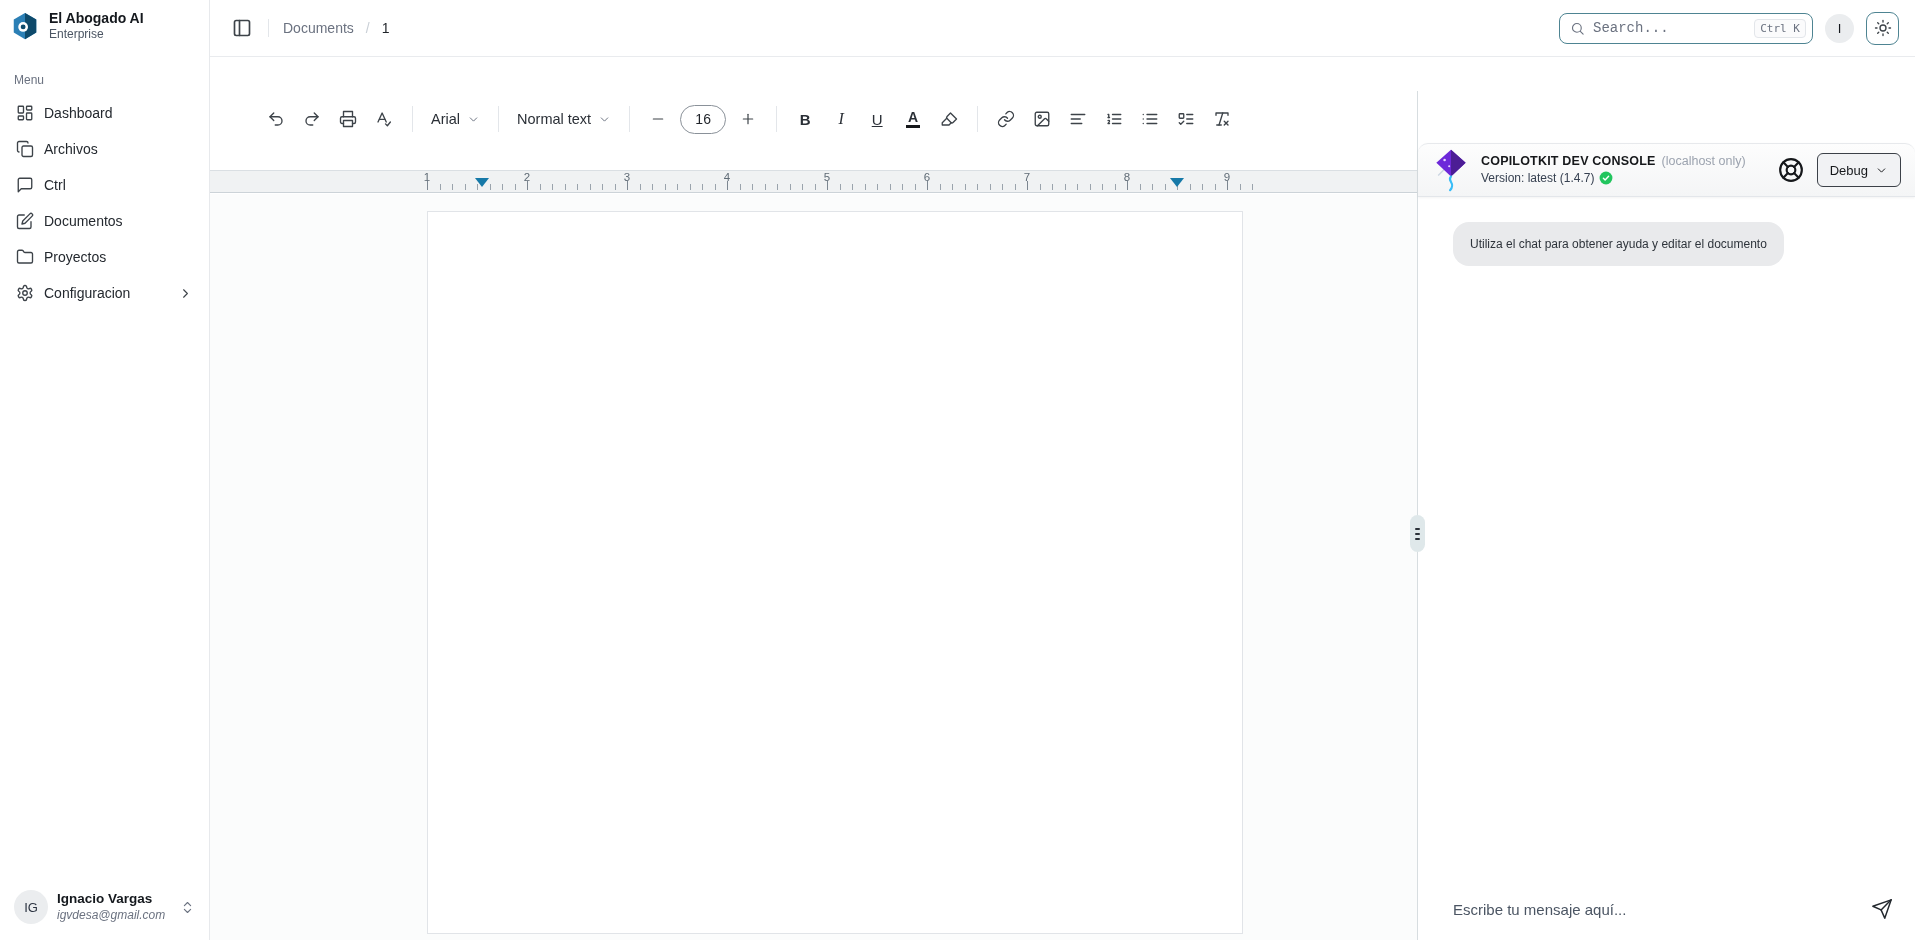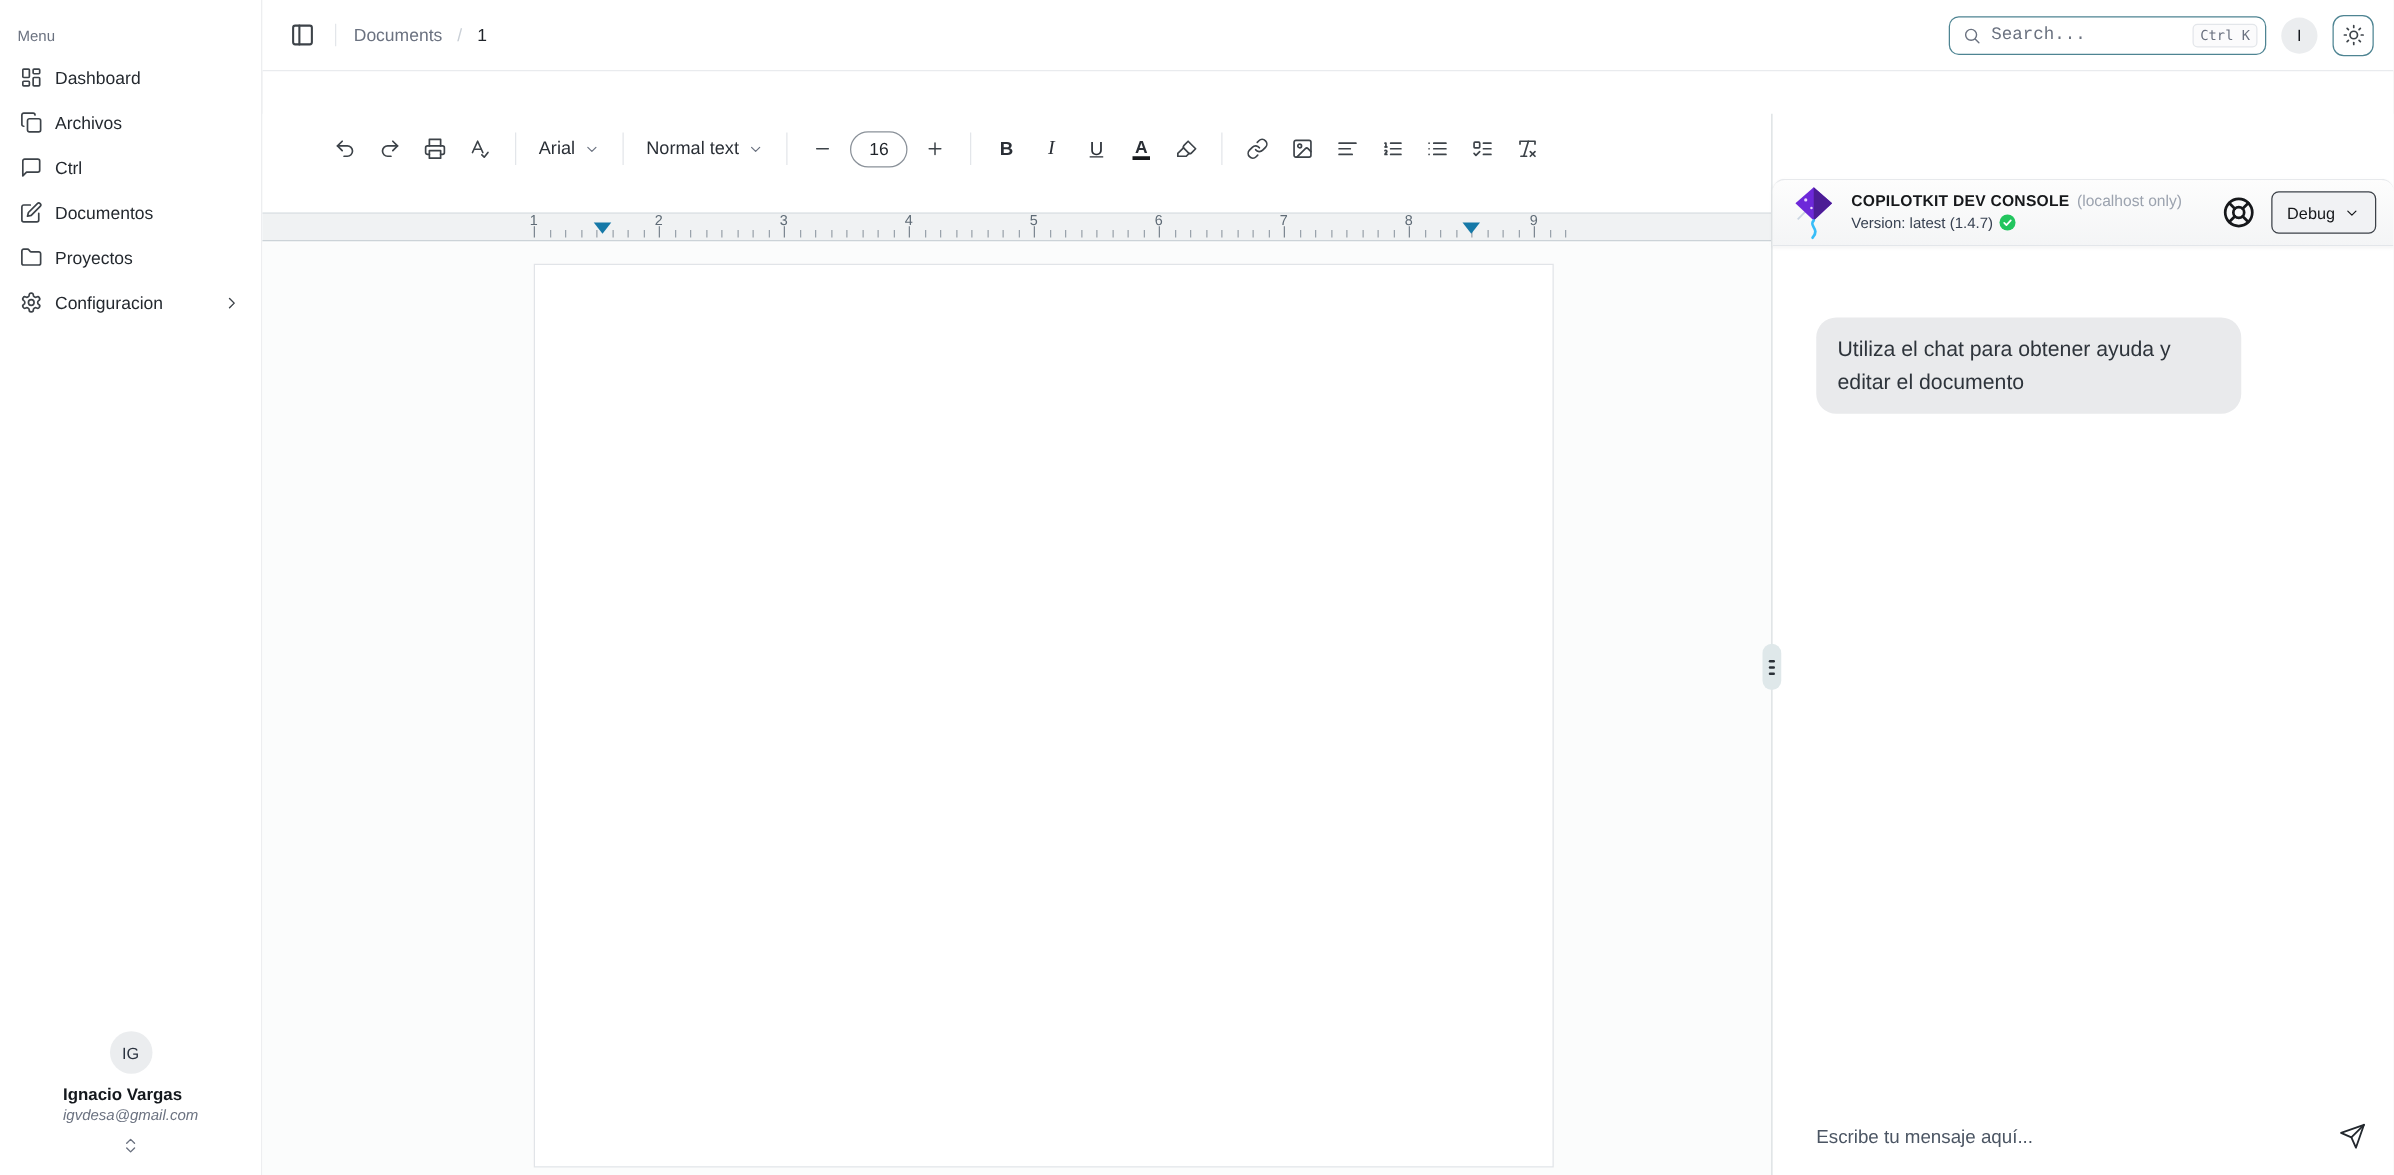--- a/index.html
+++ b/index.html
@@ -14,21 +14,21 @@
   .org { display:flex; align-items:center; gap:9px; padding:10px 10px; cursor:pointer; }
   .org-meta { line-height:1.2; }
   .org-name { font-size:14px; font-weight:bold; color:#14181d; }
   .org-plan { font-size:12px; color:#4b5563; }
   .menu-label { font-size:12px; color:#6b7280; padding:22px 14px 8px 14px; }
   .nav { display:flex; flex-direction:column; padding:0 8px; }
   .nav-item { display:flex; align-items:center; gap:10px; height:36px; padding:0 8px; border-radius:6px; cursor:pointer; color:#24292f; }
   .nav-item .lbl { font-size:14px; }
   .nav-item .spacer { flex:1; }
   .sidebar-bottom { margin-top:auto; padding:10px 8px; }
-  .user-row { display:flex; align-items:center; gap:9px; padding:6px 6px; border-radius:8px; cursor:pointer;flex-direction:column; }
+  .user-row { display:flex; align-items:center; gap:9px; padding:6px 6px; border-radius:8px; cursor:pointer; }
   .avatar-ig { width:34px; height:34px; border-radius:50%; background:#ebedef; color:#2b3340; display:flex; align-items:center; justify-content:center; font-size:13px; }
   .user-meta { line-height:1.25; flex:1; min-width:0; }
   .user-name { font-size:13.5px; font-weight:bold; color:#14181d; }
   .user-email { font-size:12px; color:#6b7280;font-style:italic; }
 
   
   .header { position:absolute; left:210px; top:0; width:1705px; height:57px; border-bottom:1px solid #e9ebee; display:flex; align-items:center; padding:0 16px; gap:10px; background:#fff; }
   .icon-btn { display:flex; align-items:center; justify-content:center; width:32px; height:32px; border-radius:7px; cursor:pointer; background:transparent; border:none; }
   .hdr-divider { width:1px; height:18px; background:#e3e6ea; }
   .crumb { display:flex; align-items:flex-start; gap:12px; margin-left:4px; }
@@ -79,32 +79,46 @@
   .resize-grip { position:absolute; left:-8px; top:424px; width:15px; height:37px; background:#dfe8ea; border-radius:8px; display:flex; flex-direction:column; align-items:center; justify-content:center; gap:3px; cursor:col-resize; }
   .resize-grip i { width:5px; height:2px; background:#2b3138; border-radius:1px; }
   .console-header { position:absolute; left:0; top:52px; width:100%; height:54px; background:linear-gradient(#fdfdfd,#f4f5f6); border-top:1px solid #e7e9ec; border-bottom:1px solid #e3e6ea; border-radius:10px 10px 0 0; box-shadow:0 1px 3px rgba(0,0,0,0.05); display:flex; align-items:center; padding:0 14px; gap:11px; }
   .console-text { line-height:1.35; flex:1; min-width:0; }
   .console-title-row { display:flex; align-items:baseline; gap:6px; }
   .console-title { font-size:12.5px; font-weight:bold; color:#16181b; letter-spacing:0.2px; }
   .console-scope { font-size:12.5px; color:#9ca3af; }
   .console-version { font-size:12px; color:#374151; display:flex; align-items:center; gap:5px; }
   .help-btn { width:30px; height:30px; border:none; background:transparent; display:flex; align-items:center; justify-content:center; cursor:pointer; border-radius:50%; }
   .debug-btn { display:flex; align-items:center; gap:7px; height:34px; padding:0 12px; background:#f1f2f4; border:1.5px solid #3c4148; border-radius:6px; font-size:13px; color:#16181b; cursor:pointer; font-family:"Liberation Sans", sans-serif; }
-  .chat-bubble { position:absolute; left:35px; top:131px; max-width:340px; background:#e9eaec; border-radius:16px; padding:13px 17px; font-size:17px; line-height:1.5; color:#2e343b;margin-top:32px; }
+  .chat-bubble { position:absolute; left:35px; top:131px; max-width:340px; background:#e9eaec; border-radius:16px; padding:13px 17px; font-size:12px; line-height:1.5; color:#2e343b; }
   .chat-input-row { position:absolute; left:35px; right:18px; bottom:16px; display:flex; align-items:center; gap:10px; }
   .chat-input-row input { flex:1; border:none; outline:none; font-size:15px; color:#1f2329; font-family:"Liberation Sans", sans-serif; background:transparent; }
   .chat-input-row input::placeholder { color:#4b5563; }
   .send-btn { border:none; background:transparent; cursor:pointer; display:flex; align-items:center; justify-content:center; width:30px; height:30px; }
 </style>
 </head>
 <body>
 
 <div class="screen">
 
   <aside class="sidebar">
+    <div class="org">
+      <span>
+        <svg width="30" height="30" viewBox="0 0 32 32">
+          <path fill="#2b7fb5" d="M16 2 28 9v14l-12 7L4 23V9z"></path>
+          <path fill="#0e4a6b" d="M16 2v28l12-7V9z"></path>
+          <circle cx="14" cy="17" r="5.2" fill="#fff"></circle>
+          <circle cx="14" cy="17" r="2.6" fill="#0e4a6b"></circle>
+        </svg>
+      </span>
+      <span class="org-meta">
+        <div class="org-name">El Abogado AI</div>
+        <div class="org-plan">Enterprise</div>
+      </span>
+    </div>
 
     <div class="menu-label">Menu</div>
 
     <nav class="nav">
       <div class="nav-item">
         <span>
           <svg class="ic" width="18" height="18" viewBox="0 0 24 24">
               <rect x="3" y="3" width="7" height="9" rx="1"></rect>
               <rect x="14" y="3" width="7" height="5" rx="1"></rect>
               <rect x="14" y="12" width="7" height="9" rx="1"></rect>

